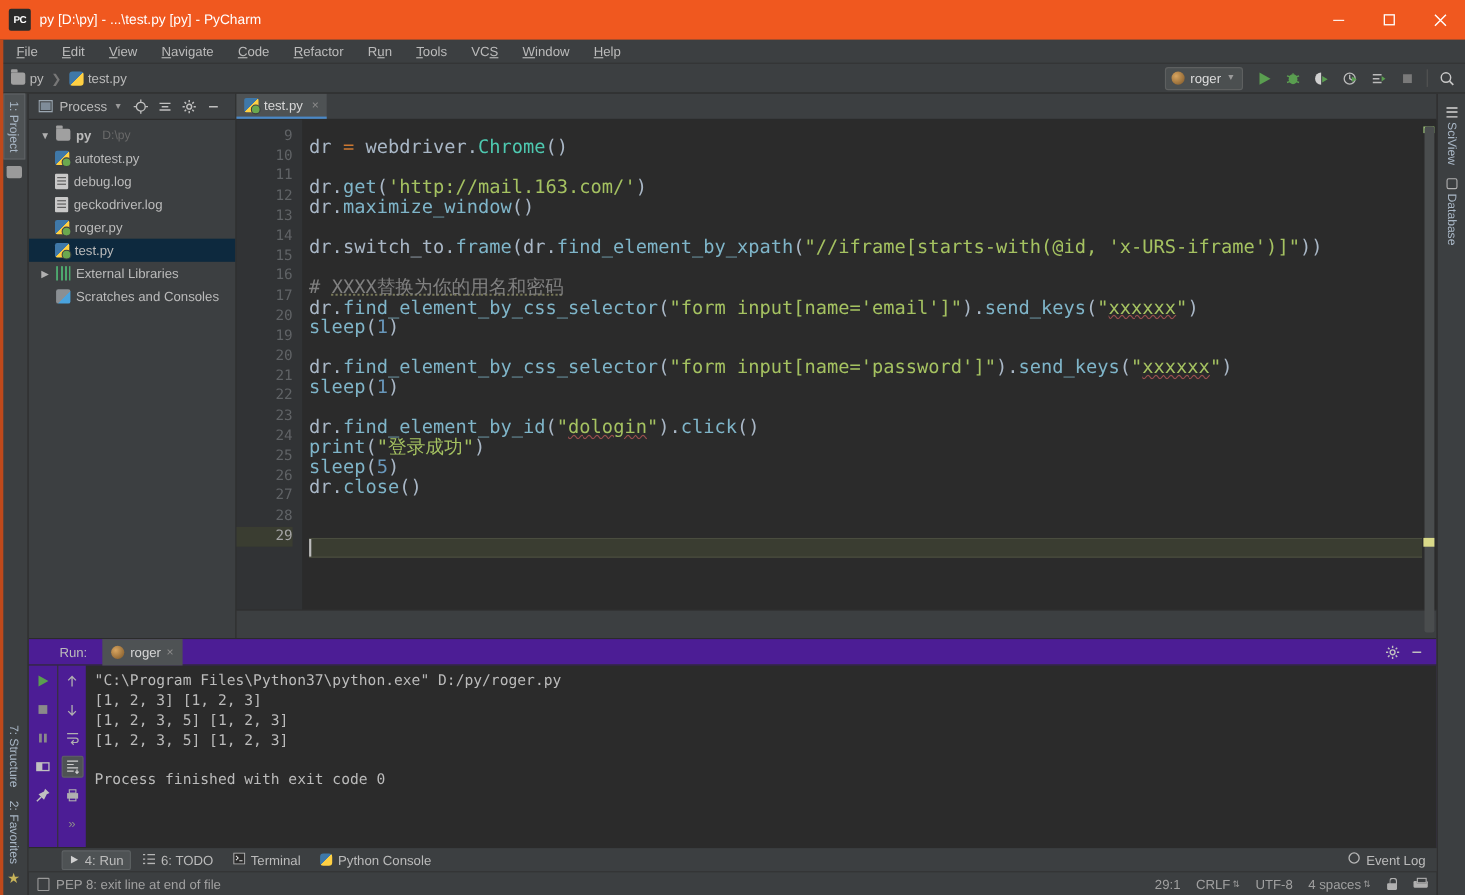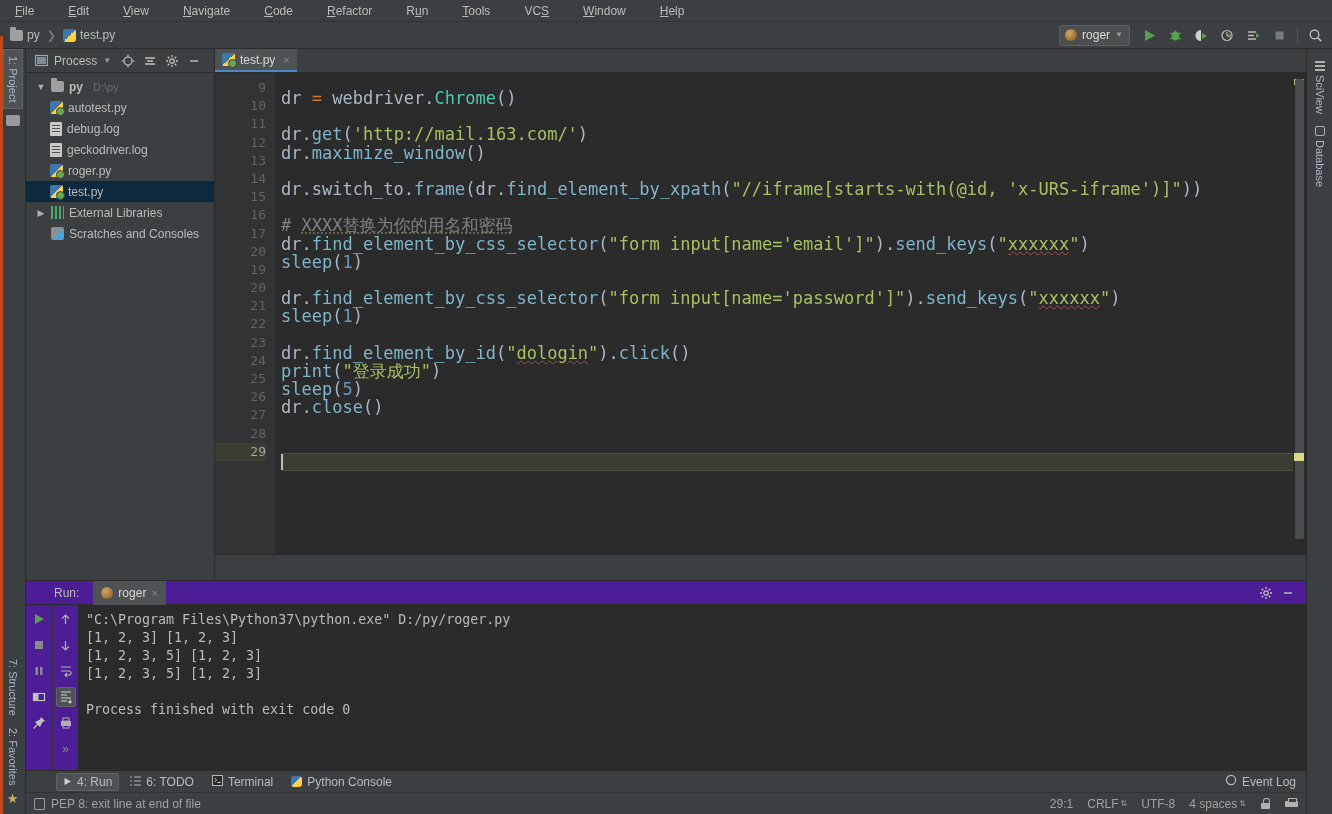--- a/index.html
+++ b/index.html
@@ -31,21 +31,21 @@
   .win-controls { position: absolute; right: 0; top: 0; height: 36px; display: flex; }
   .win-btn {
     width: 46px; height: 36px; display: flex; align-items: center; justify-content: center;
     color: #ffffff; font-size: 14px; line-height: 1;
   }
   .win-btn svg { display: block; }
 
   
   .menubar {
     height: 22px; flex: 0 0 22px; background: #3c3f41;
-    display: flex; align-items: center; padding-left: 6px; gap: 16px;
+    display: flex; align-items: center; padding-left: 6px; gap: 4px;
     border-bottom: 1px solid #323232;
   }
   .menu-item {
     padding: 2px 9px; font-size: 12px; color: #bbbbbb; white-space: nowrap;
   }
   .menu-item u { text-decoration: underline; }
 
   
   .navbar {
     height: 27px; flex: 0 0 27px; background: #3c3f41;
@@ -260,20 +260,41 @@
   .ic-print { width:13px; height:11px; display:inline-block; position:relative; }
   .ic-print::before { content:""; position:absolute; top:3px; left:0; width:13px; height:6px; background:#b0b0b0; border-radius:1px;}
   .ic-print::after { content:""; position:absolute; top:0; left:3px; width:7px; height:3px; border:1px solid #b0b0b0; background:#3c3f41;}
   .orange-edge { position:absolute; left:0; top:36px; width:3px; bottom:0; background:#c0491b; }
 </style>
 </head>
 <body>
 
 <div id="app">
 
+  <div class="titlebar">
+    <div class="title-logo">PC</div>
+    <div class="title-text">py [D:\py] - ...\test.py [py] - PyCharm</div>
+    <div class="win-controls">
+      <div class="win-btn">
+        <svg width="12" height="12" viewBox="0 0 12 12">
+            <rect x="1" y="6" width="10" height="1" fill="#fff"></rect>
+          </svg>
+      </div>
+      <div class="win-btn">
+        <svg width="12" height="12" viewBox="0 0 12 12">
+            <rect x="1.5" y="1.5" width="9" height="9" fill="none" stroke="#fff" stroke-width="1.2"></rect>
+          </svg>
+      </div>
+      <div class="win-btn">
+        <svg width="13" height="13" viewBox="0 0 13 13">
+            <path d="M1.5 1.5 L11.5 11.5 M11.5 1.5 L1.5 11.5" stroke="#fff" stroke-width="1.3"></path>
+          </svg>
+      </div>
+    </div>
+  </div>
 
   <div class="menubar">
     <div class="menu-item"><u>F</u><span></span>ile</div>
     <div class="menu-item"><u>E</u>dit</div>
     <div class="menu-item"><u>V</u>iew</div>
     <div class="menu-item"><u>N</u>avigate</div>
     <div class="menu-item"><u>C</u>ode</div>
     <div class="menu-item"><u>R</u>efactor</div>
     <div class="menu-item">R<u>u</u>n</div>
     <div class="menu-item"><u>T</u>ools</div>

